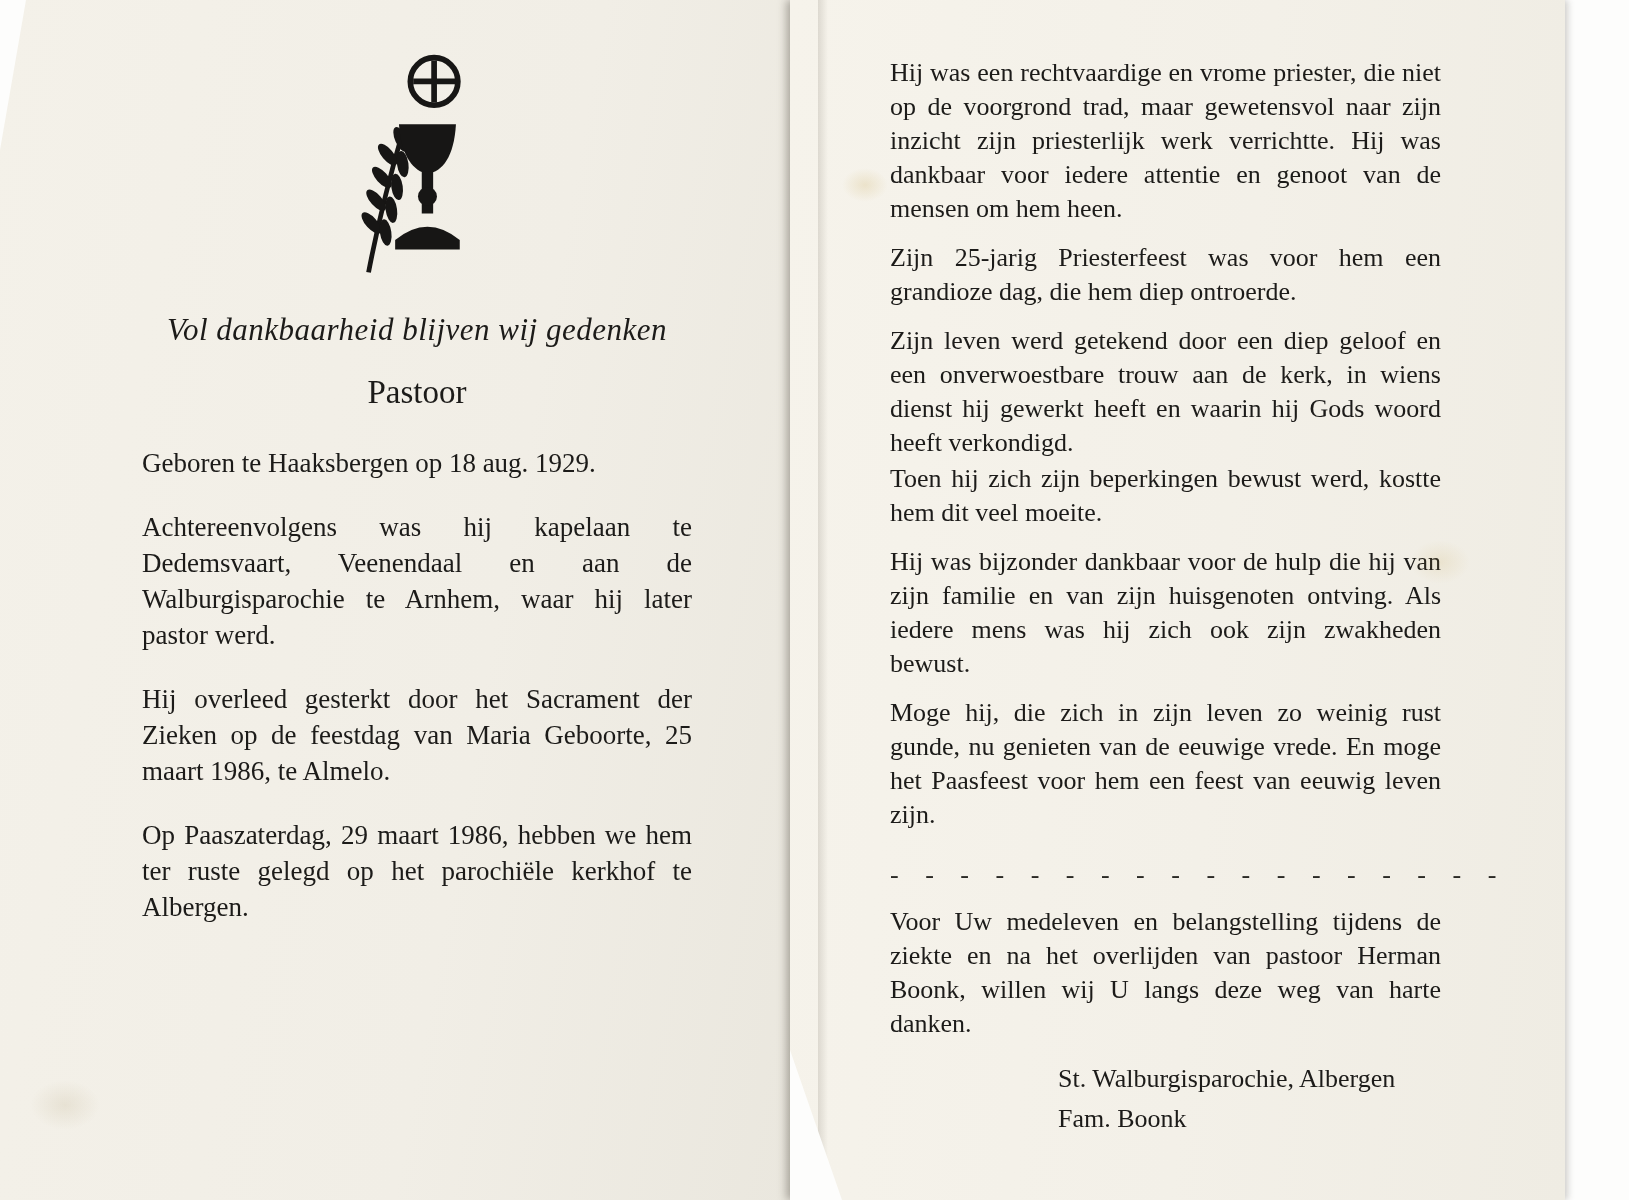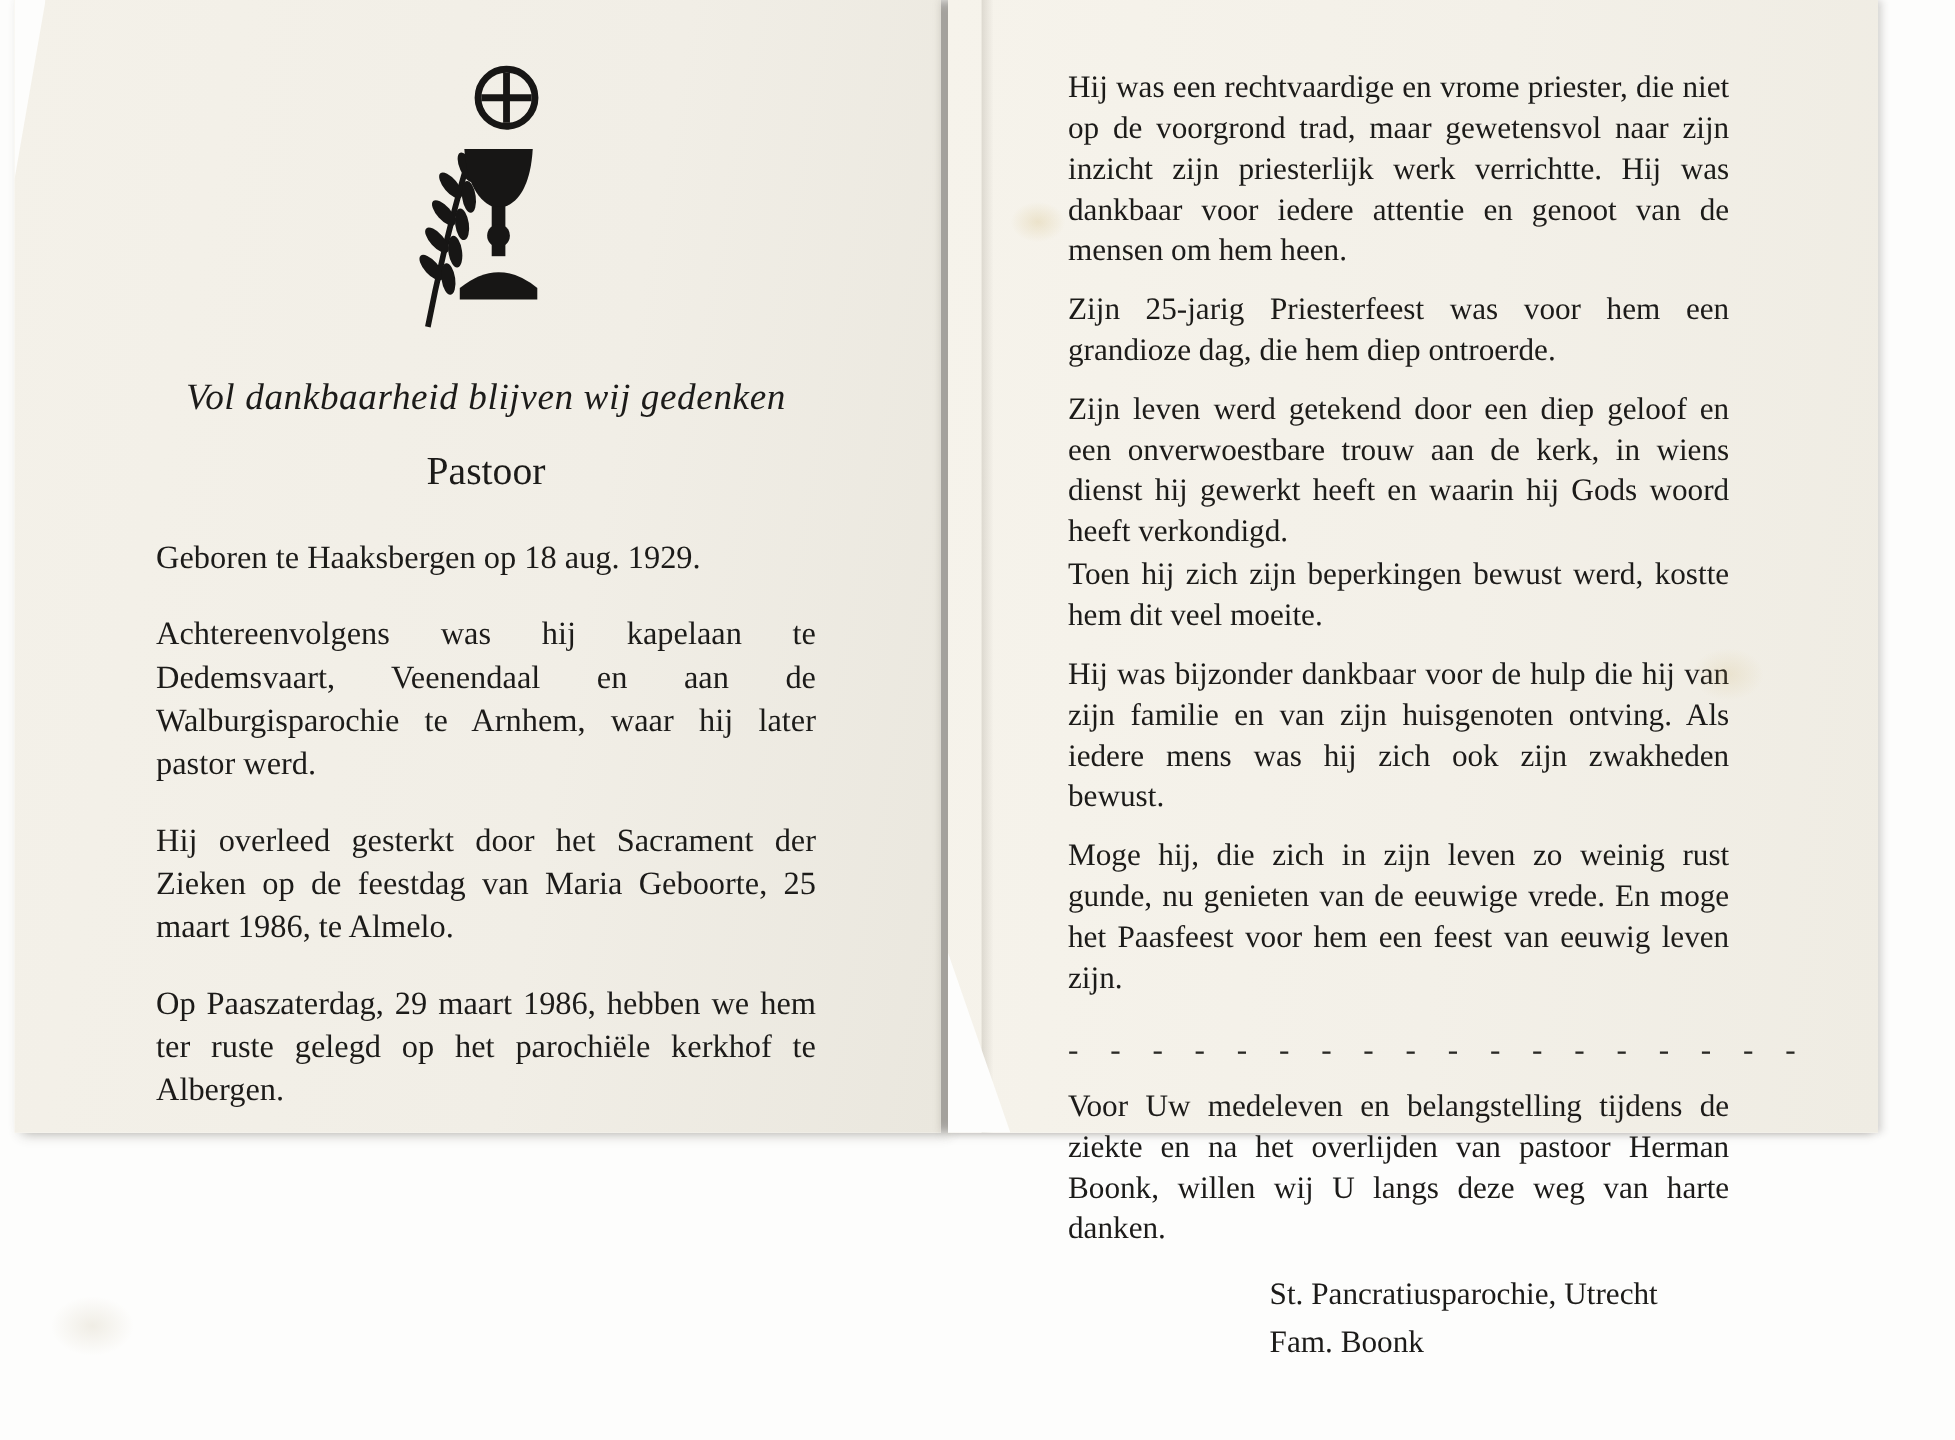--- a/index.html
+++ b/index.html
@@ -2,25 +2,26 @@
 <html><head>
 <meta charset="utf-8">
 <style>
   html,body{margin:0;padding:0;}
   body{
     width:1629px;height:1200px;position:relative;overflow:hidden;
     background:#fdfdfc;
     font-family:"Liberation Serif","DejaVu Serif",serif;
     color:#1c1b19;
   }
-  .page{position:absolute;top:0;height:944px;}
+  .page{position:absolute;top:0;height:1200px;}
   .page-left{
-    left:12px;width:772px;
+    left:0;width:772px;
     background:linear-gradient(100deg,#f4f1e9 0%,#f1eee6 60%,#eae7de 100%);
     box-shadow:6px 0 10px rgba(60,55,45,0.45);
+    padding-left:24px;
   }
   .page-right{
     left:790px;width:775px;
     background:linear-gradient(95deg,#f6f3eb 0%,#f3f0e8 55%,#efece3 100%);
     box-shadow:-4px 0 8px rgba(60,55,45,0.35), 4px 0 6px rgba(60,55,45,0.15);
   }
   .left-content{padding:52px 104px 0 118px;}
   .right-content{padding:56px 124px 0 100px;}
 
   .illustration-wrap{text-align:center;}
@@ -128,18 +129,18 @@
     <p class="body">Zijn leven werd getekend door een diep geloof en een onverwoestbare trouw aan de kerk, in wiens dienst hij gewerkt heeft en waarin hij Gods woord heeft verkondigd.</p>
     <p class="body tight">Toen hij zich zijn beperkingen bewust werd, kostte hem dit veel moeite.</p>
     <p class="body">Hij was bijzonder dankbaar voor de hulp die hij van zijn familie en van zijn huisgenoten ontving. Als iedere mens was hij zich ook zijn zwakheden bewust.</p>
     <p class="body">Moge hij, die zich in zijn leven zo weinig rust gunde, nu genieten van de eeuwige vrede. En moge het Paasfeest voor hem een feest van eeuwig leven zijn.</p>
 
     <p class="divider">- - - - - - - - - - - - - - - - - -</p>
 
     <p class="body">Voor Uw medeleven en belangstelling tijdens de ziekte en na het overlijden van pastoor Herman Boonk, willen wij U langs deze weg van harte danken.</p>
 
     <div class="signature">
-      <div>St. Pancratiusparochie, Utrecht</div>
+      <div>St. Walburgisparochie, Albergen</div>
       <div>Fam. Boonk</div>
     </div>
   </div>
   <div class="torn-corner"></div>
 </div>
 
 </body></html>

